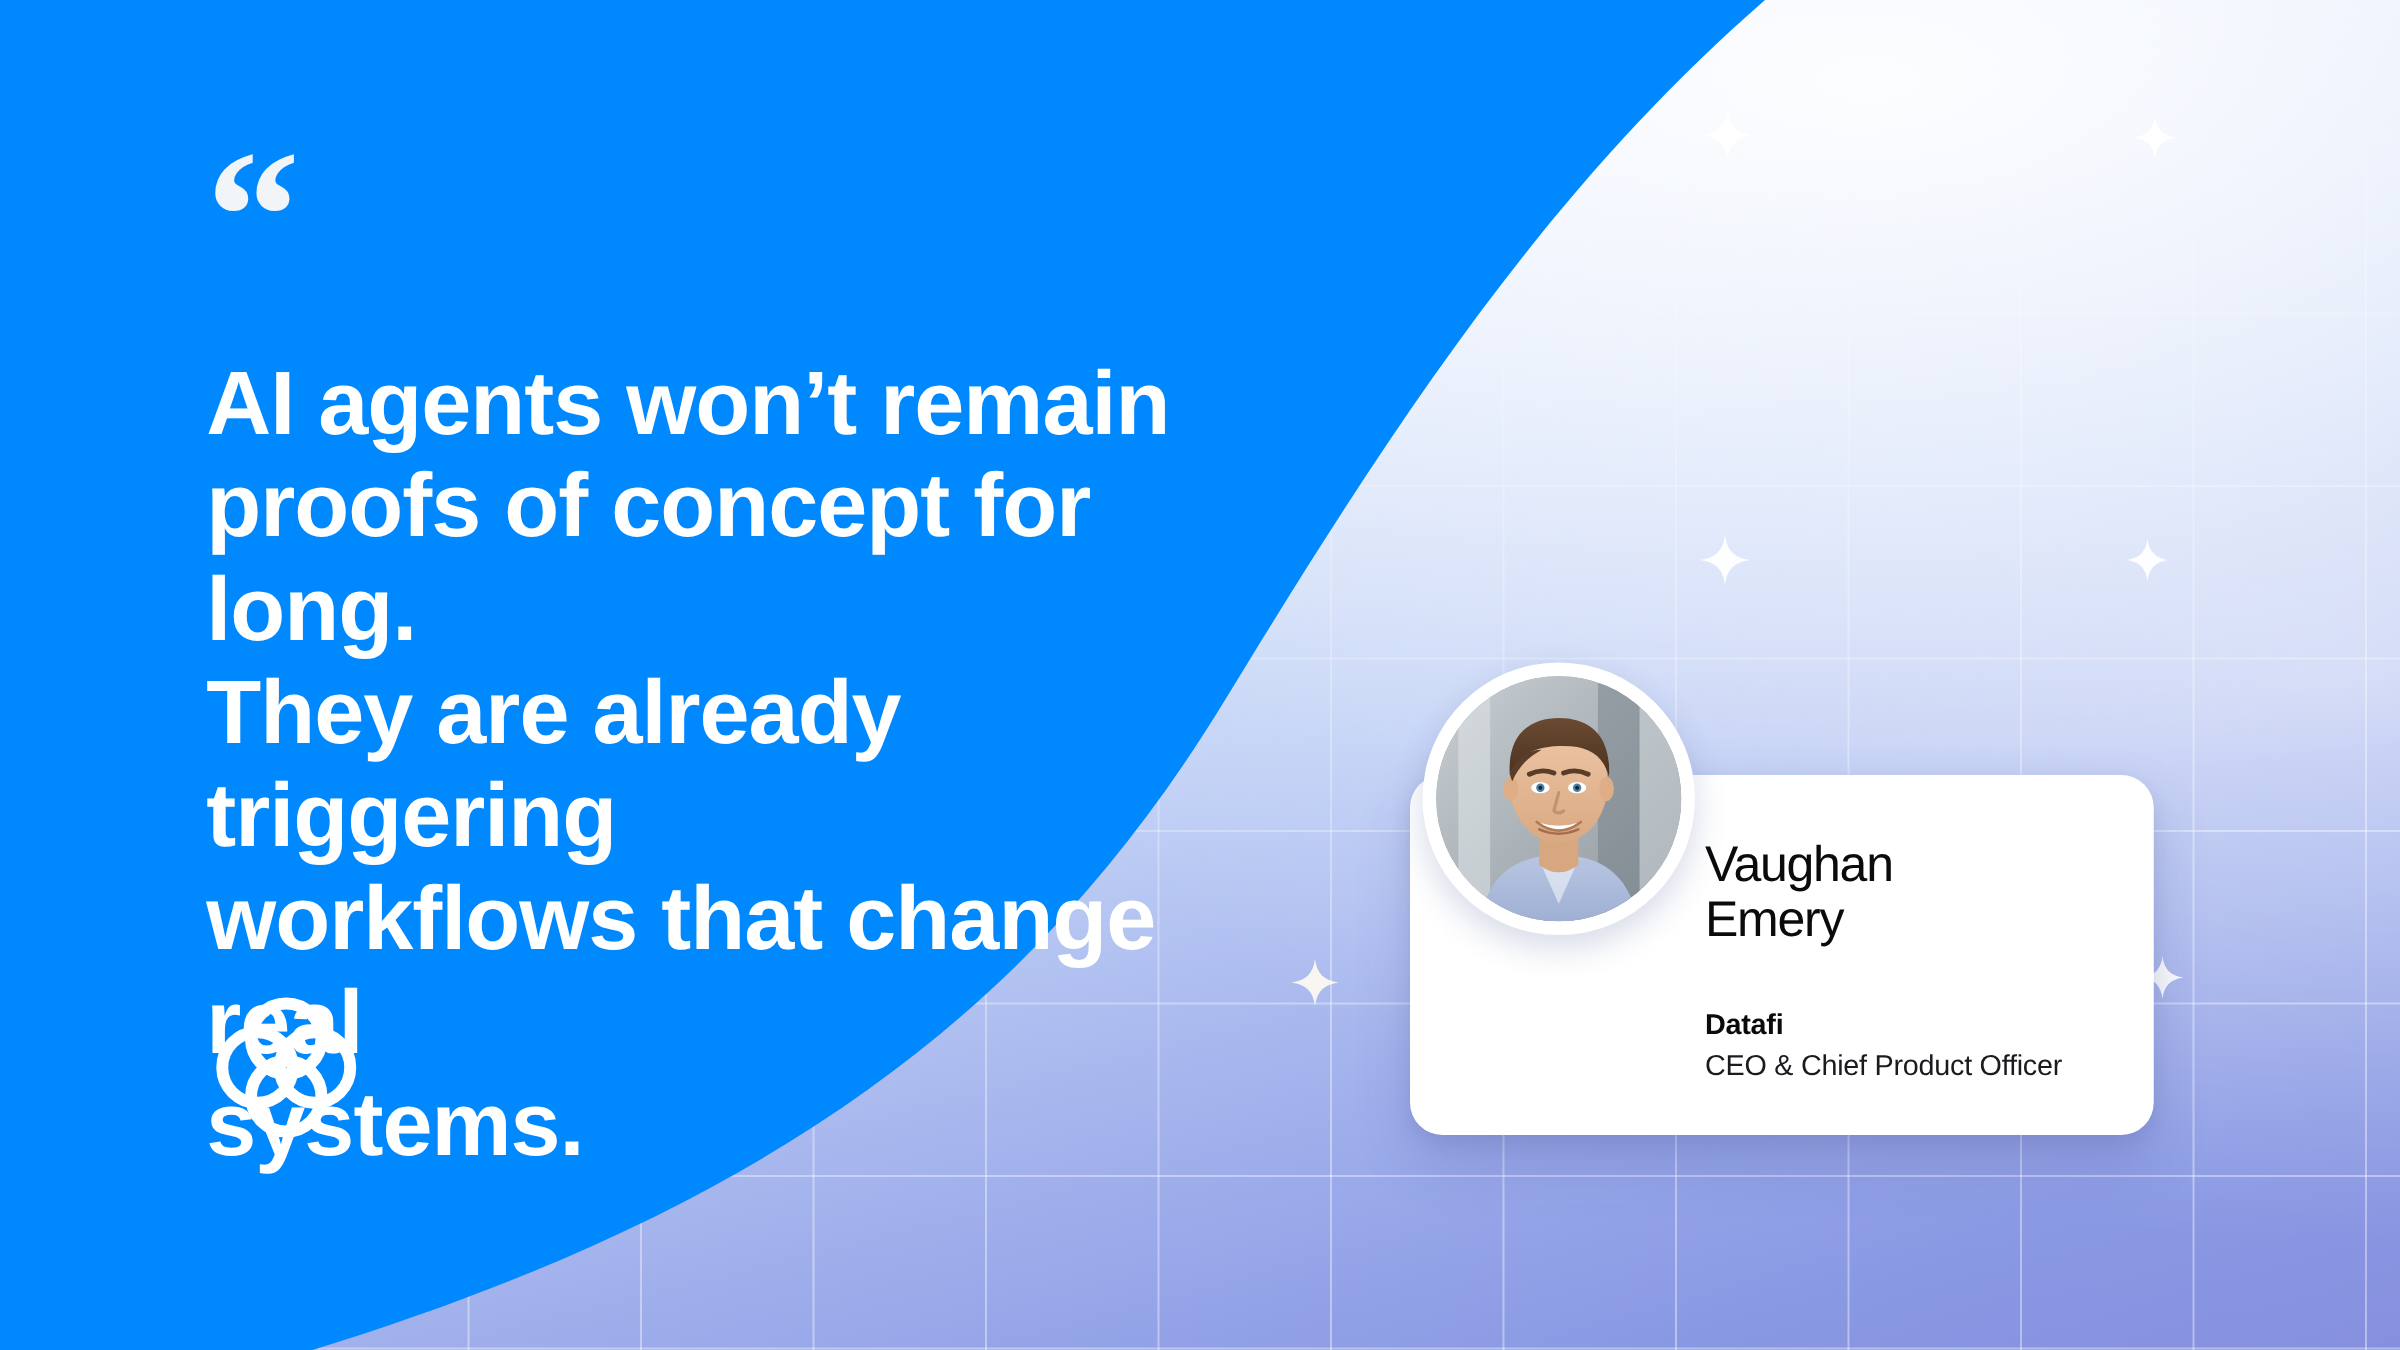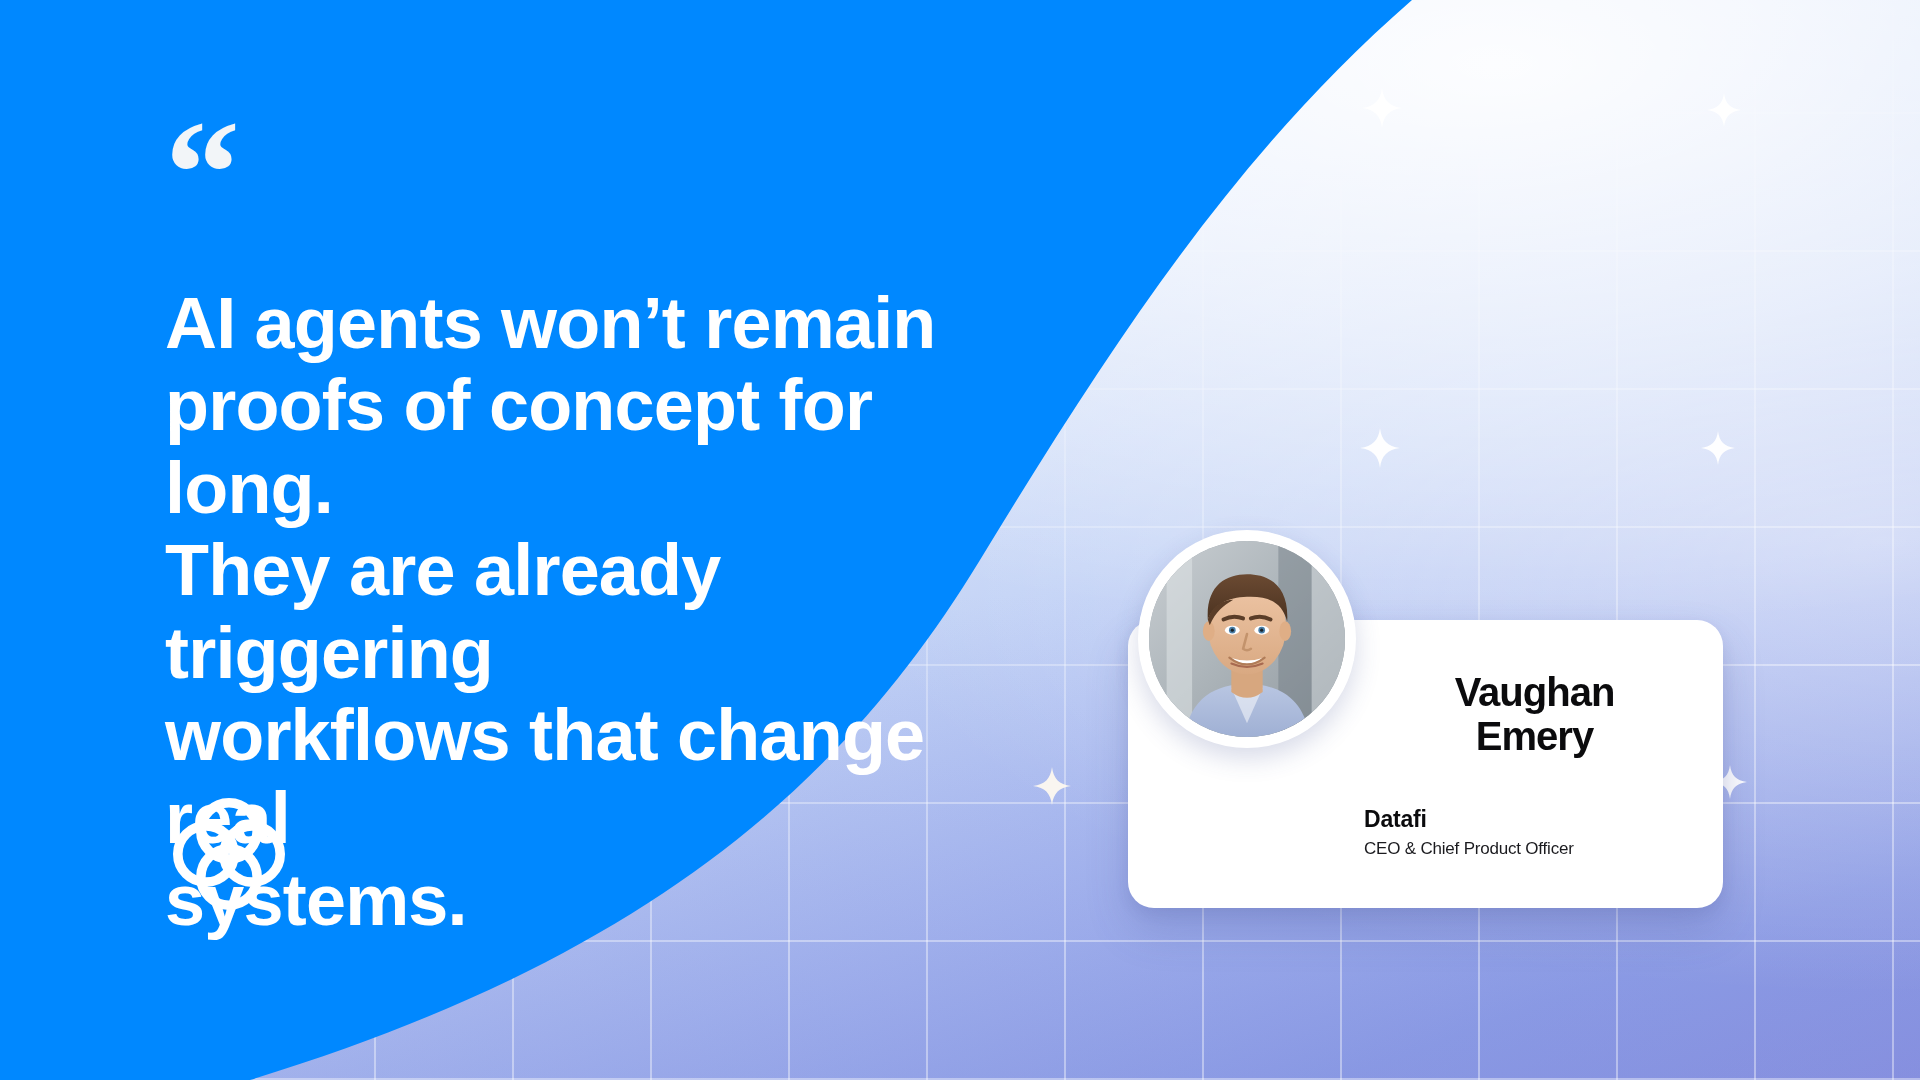--- a/index.html
+++ b/index.html
@@ -68,32 +68,31 @@
   
   .person-card{
     position:absolute;left:1128px;top:620px;width:595px;height:288px;
     background:#ffffff;border-radius:26px;
     box-shadow:0 22px 44px rgba(60,72,140,.20), 0 6px 14px rgba(60,72,140,.10);
   }
   .card-text{
     position:absolute;left:236px;top:50px;right:18px;
   }
   .person-name{
-    font-size:40px;font-weight:700;color:#0b0b0d;
+    font-size:40px;font-weight:400;color:#0b0b0d;
     line-height:1.10;letter-spacing:-1px;
     white-space:pre-line;
-    text-align:center;
   }
   .person-company{
     margin-top:48px;
     font-size:23px;font-weight:800;color:#0b0b0d;letter-spacing:-.2px;
   }
   .person-role{
     margin-top:6px;
-    font-size:17px;font-weight:400;color:#1b1b1f;letter-spacing:-.2px;
+    font-size:23px;font-weight:400;color:#1b1b1f;letter-spacing:-.2px;
   }
 
   
   .avatar{
     position:absolute;left:1138px;top:530px;width:218px;height:218px;
     border-radius:50%;
     background:#ffffff;
     box-shadow:0 10px 26px rgba(55,70,140,.20);
     padding:11px;box-sizing:border-box;
   }

